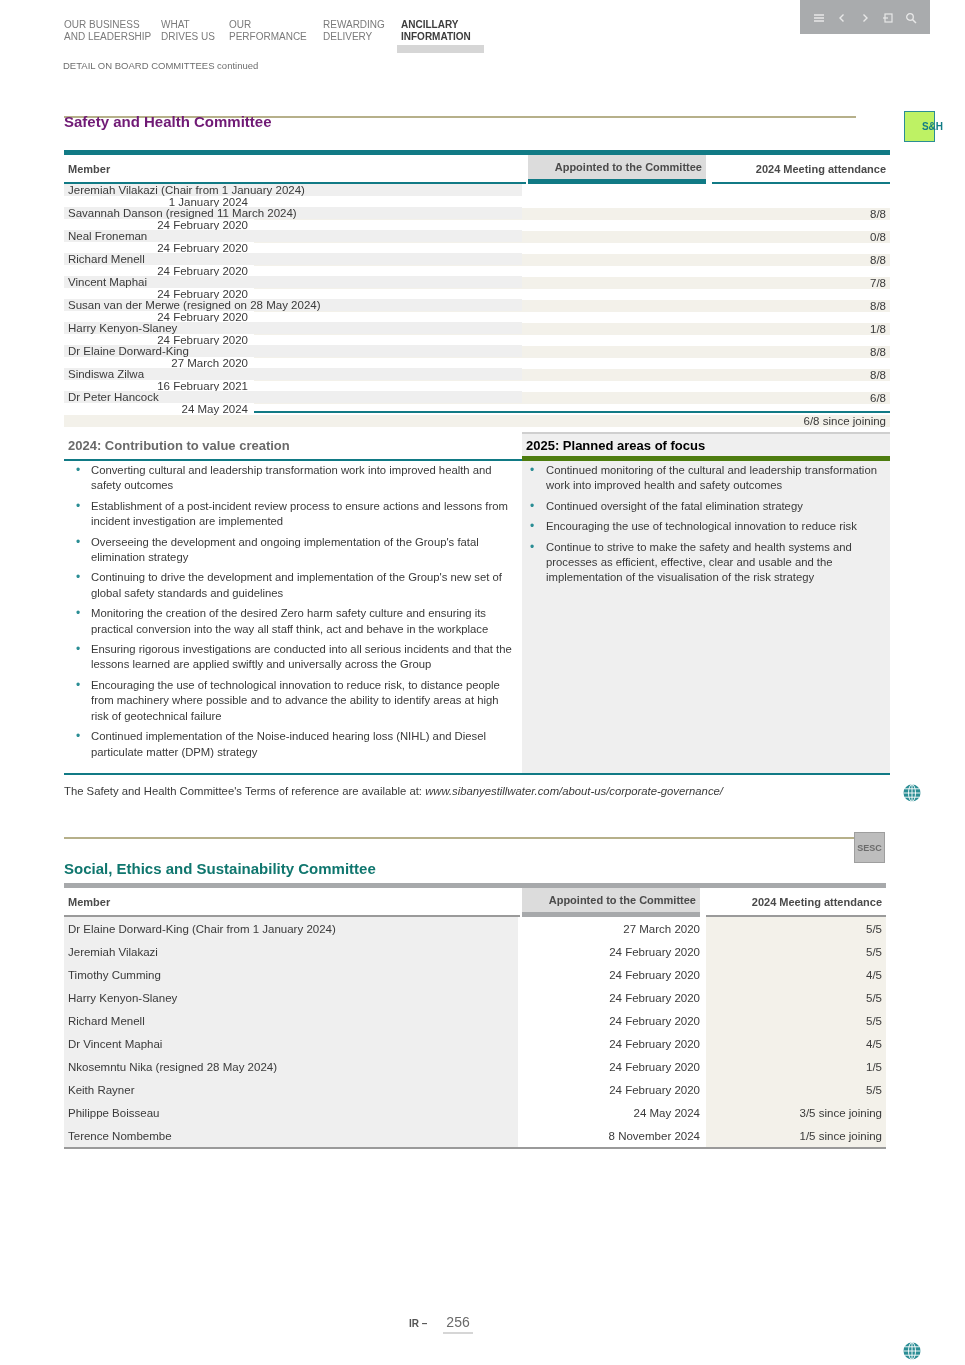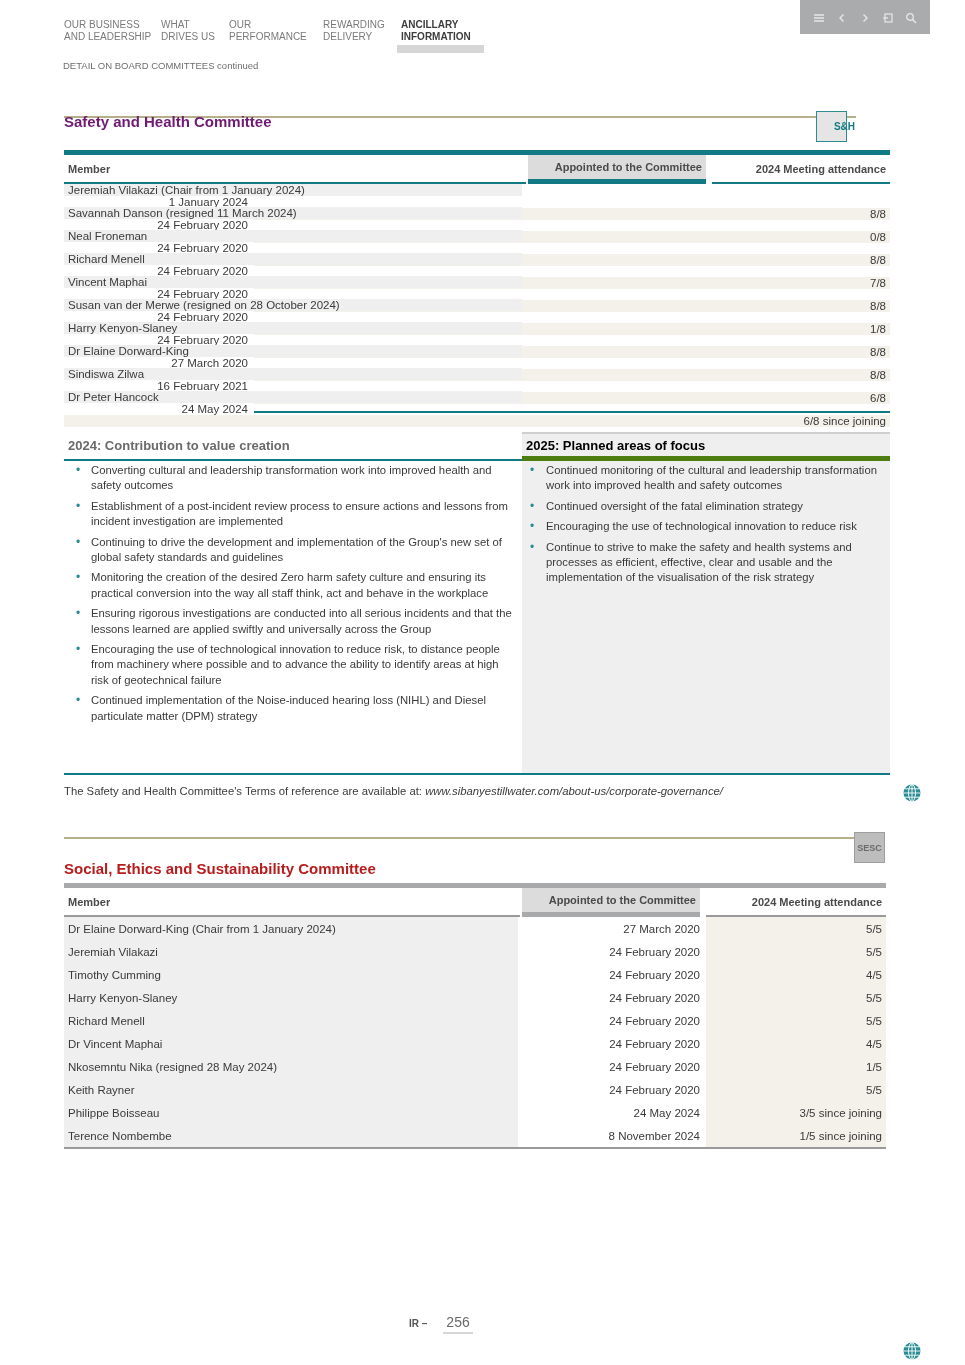--- a/index.html
+++ b/index.html
@@ -14,25 +14,25 @@
   .nav-underline { position: absolute; top: 45px; left: 397px; width: 87px; height: 8px; background: #d6d6d6; }
   .breadcrumb { position: absolute; top: 60px; left: 63px; font-size: 9.5px; color: #6e6e6e; text-transform: none; }
 
   .toolbar { position: absolute; top: 0; left: 800px; width: 130px; height: 34px; background: #a9abad; display: flex; align-items: center; justify-content: center; gap: 9px; padding-top: 2px; }
   .toolbar .tb-icon { width: 14px; height: 14px; display: flex; align-items: center; justify-content: center; cursor: pointer; }
   .toolbar svg { width: 12px; height: 12px; }
 
   
   .rule-olive { position: absolute; left: 64px; height: 1.5px; background: #b6b08a; }
   .badge { position: absolute; width: 31px; height: 31px; font-size: 10px; font-weight: bold; display: flex; align-items: center; justify-content: center; }
-  .badge-sh { left: 816px; top: 111px; background: #e5e5e5; border: 1.5px solid #2a8d94; color: #127c86; padding-left: 26px; }
+  .badge-sh { left: 904px; top: 111px; background: #bef264; border: 1.5px solid #2a8d94; color: #127c86; padding-left: 26px; }
   .badge-sesc { left: 854px; top: 832px; background: #bdbdbd; border: 1px solid #9e9e9e; color: #6b6b6b; font-size: 9px; }
   .sec-title { position: absolute; left: 64px; font-size: 15px; font-weight: bold; }
   .sec-title.teal { color: #701a75; top: 113px; }
-  .sec-title.grey { color: #b91c1c; top: 860px; text-align: center; }
+  .sec-title.grey { color: #0f766e; top: 860px; text-align: center; }
 
   
   .tbl { position: absolute; left: 64px; width: 826px; }
   .tbl-bar { height: 5px; }
   .tbl .hdr { display: flex; height: 29px; align-items: center; font-size: 11px; font-weight: bold; color: #4a4a4a; }
   .hdr .c1 { width: 462px; padding-left: 4px; height: 100%; display: flex; align-items: center; border-bottom: 2px solid; }
   .hdr .c2 { width: 178px; margin-left: 2px; height: 100%; display: flex; align-items: center; justify-content: flex-end; padding-right: 4px; border-bottom: 5px solid; }
   .hdr .c3 { flex: 1; margin-left: 6px; height: 100%; display: flex; align-items: center; justify-content: flex-end; padding-right: 4px; border-bottom: 2px solid; }
   .tbl .rows { display: flex; flex-direction: column; }
   .row { display: flex; height: 23px; font-size: 11.5px; color: #3a3a3a; }
@@ -172,21 +172,21 @@
         <div class="c1">Richard Menell</div>
         <div class="c2">24 February 2020</div>
         <div class="c3">7/8</div>
       </div>
     <div class="row">
         <div class="c1">Vincent Maphai</div>
         <div class="c2">24 February 2020</div>
         <div class="c3">8/8</div>
       </div>
     <div class="row">
-        <div class="c1">Susan van der Merwe (resigned on 28 October 2024)</div>
+        <div class="c1">Susan van der Merwe (resigned on 28 May 2024)</div>
         <div class="c2">24 February 2020</div>
         <div class="c3">1/8</div>
       </div>
     <div class="row">
         <div class="c1">Harry Kenyon-Slaney</div>
         <div class="c2">24 February 2020</div>
         <div class="c3">8/8</div>
       </div>
     <div class="row">
         <div class="c1">Dr Elaine Dorward-King</div>
@@ -206,20 +206,21 @@
   </div>
   <div class="tbl-end"></div>
 </div>
 
 <div class="vc">
   <div class="vc-left">
     <div class="vc-title">2024: Contribution to value creation</div>
     <ul>
       <li>Converting cultural and leadership transformation work into improved health and safety outcomes</li>
       <li>Establishment of a post-incident review process to ensure actions and lessons from incident investigation are implemented</li>
+      <li>Overseeing the development and ongoing implementation of the Group's fatal elimination strategy</li>
       <li>Continuing to drive the development and implementation of the Group's new set of global safety standards and guidelines</li>
       <li>Monitoring the creation of the desired Zero harm safety culture and ensuring its practical conversion into the way all staff think, act and behave in the workplace</li>
       <li>Ensuring rigorous investigations are conducted into all serious incidents and that the lessons learned are applied swiftly and universally across the Group</li>
       <li>Encouraging the use of technological innovation to reduce risk, to distance people from machinery where possible and to advance the ability to identify areas at high risk of geotechnical failure</li>
       <li>Continued implementation of the Noise-induced hearing loss (NIHL) and Diesel particulate matter (DPM) strategy</li>
     </ul>
   </div>
   <div class="vc-right">
     <div class="vc-title">2025: Planned areas of focus</div>
     <ul>

